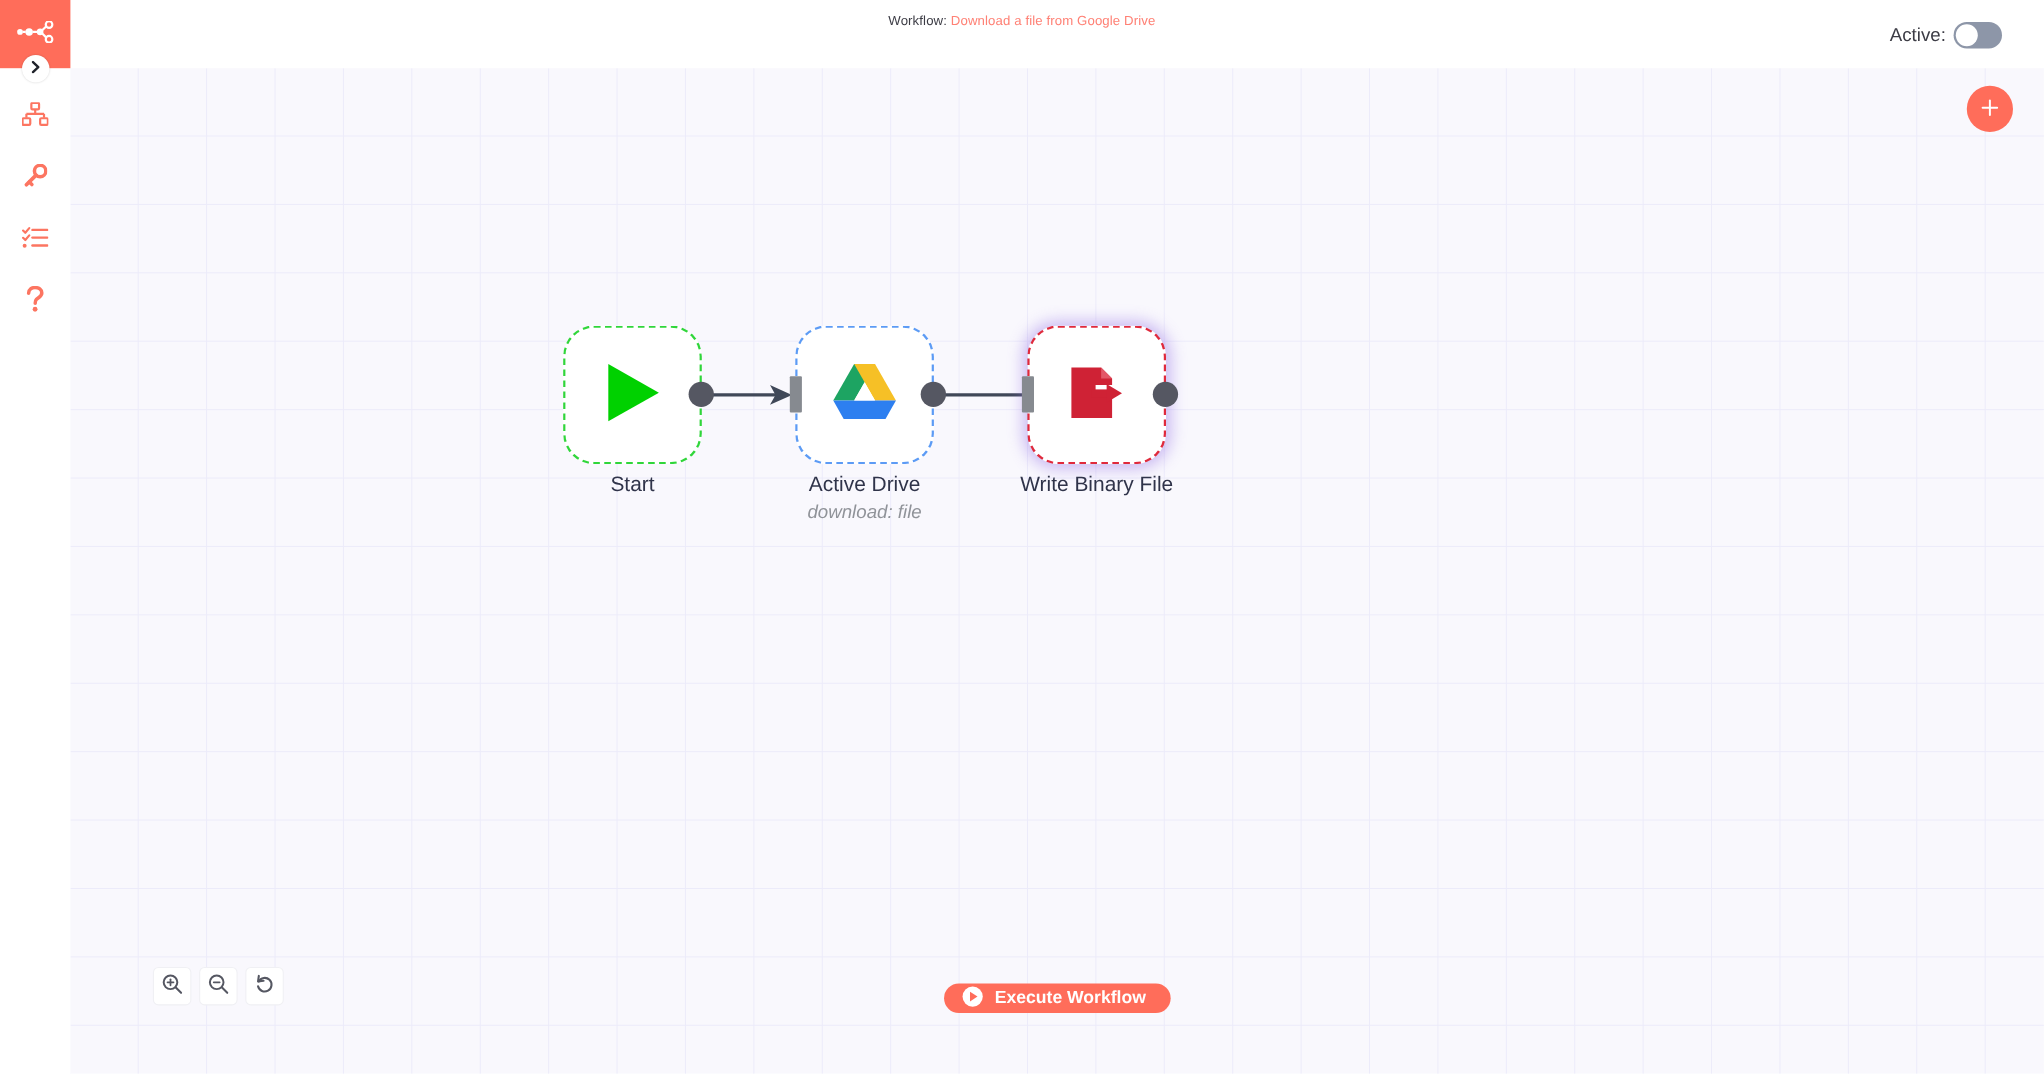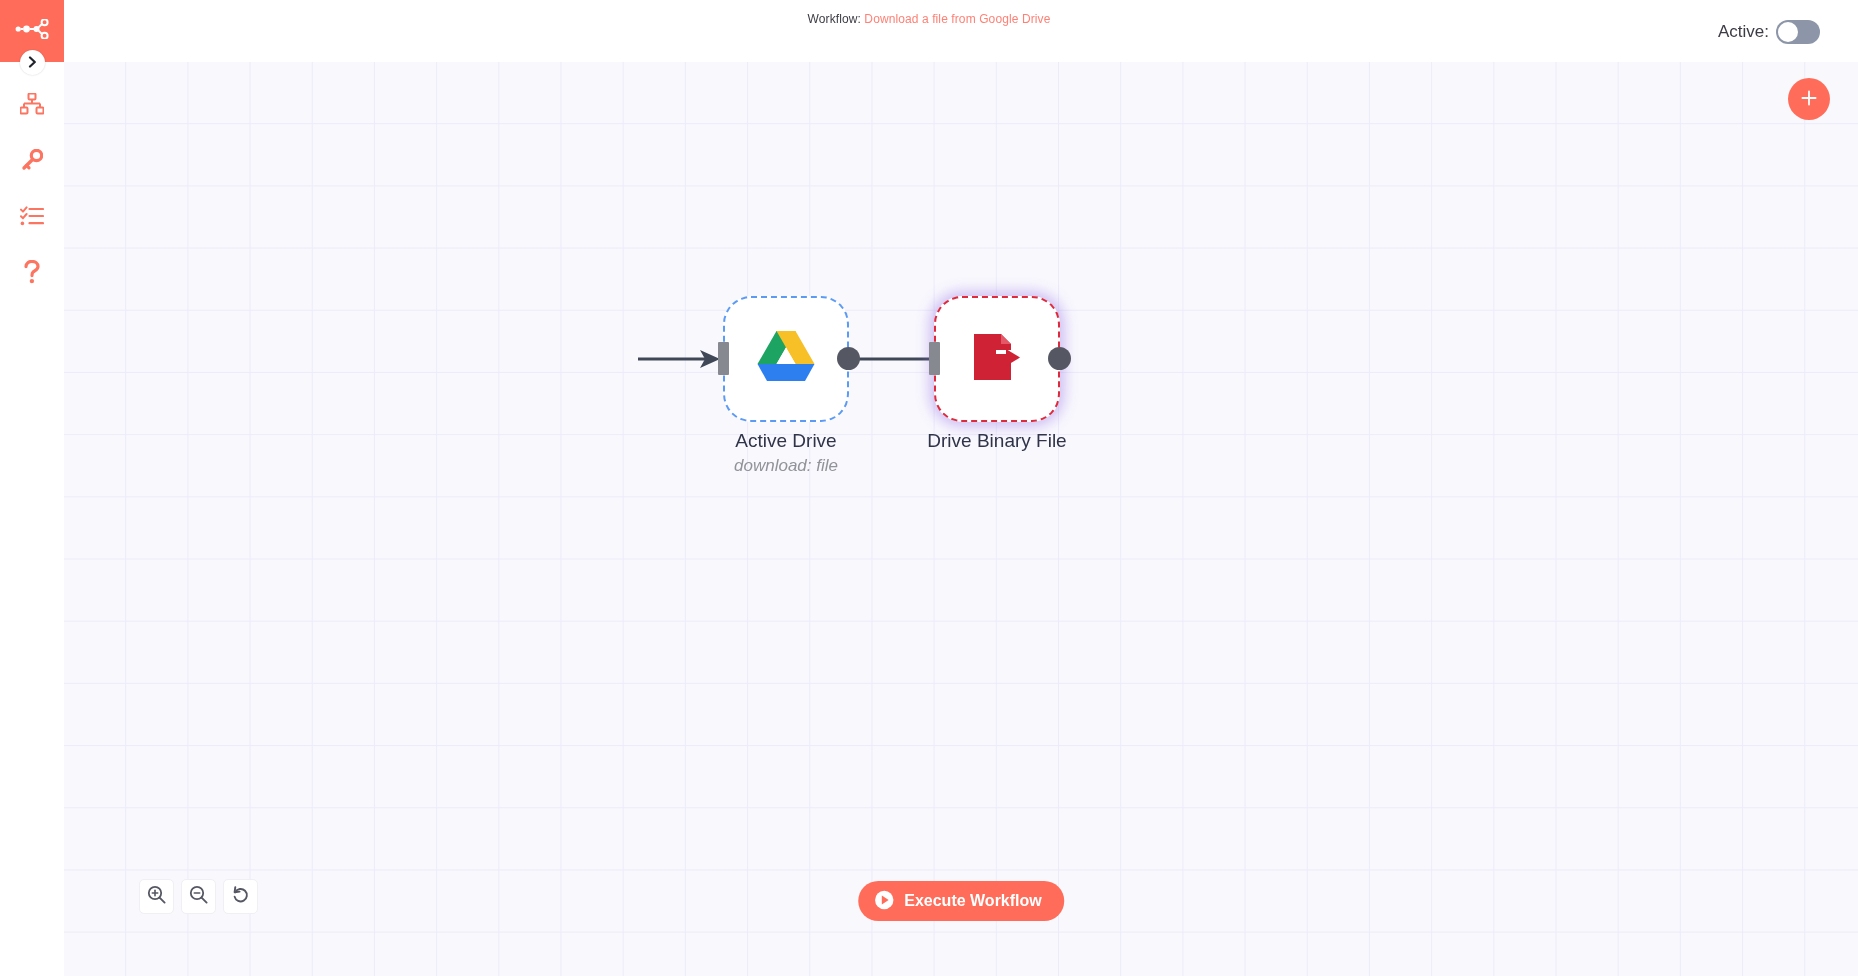--- a/index.html
+++ b/index.html
@@ -214,21 +214,21 @@
     justify-content: center;
     cursor: pointer;
   }
 
   
   .execute-btn {
     position: absolute;
     left: 50%;
     transform: translateX(-50%);
     bottom: 55px;
-    height: 40px;
+    height: 27px;
     padding: 0 22px 0 16px;
     background: #ff6d5a;
     border-radius: 20px;
     display: flex;
     align-items: center;
     gap: 10px;
     cursor: pointer;
     z-index: 30;
     border: none;
   }
@@ -360,20 +360,31 @@
       <path d="M636 288 L656 297 L636 306 L641 297 Z" fill="#404858"></path>
     </g>
 
     <g>
       <line x1="785" y1="297" x2="870" y2="297" stroke="#404858" stroke-width="3"></line>
     </g>
   </svg>
 
   <div class="node-layer">
 
+    <div class="node" style="left:448px; top:234px;">
+      <div class="node-box start">
+        <span>
+          <svg width="56" height="58" viewBox="0 0 56 58">
+            <path d="M6 3 L52 29 L6 55 Z" fill="#00d100"></path>
+          </svg>
+        </span>
+      </div>
+      <div class="port-out"></div>
+      <div class="node-label">Start</div>
+    </div>
 
     <div class="node" style="left:659px; top:234px;">
       <div class="node-box gdrive">
         <span>
           <svg width="62" height="56" viewBox="0 0 62 56">
             <path d="M21.5 2 L40.5 2 L21.5 35 L2.5 35 Z" fill="#1da462"></path>
             <path d="M40.5 2 L59.5 35 L40.5 35 L21.5 2 Z" fill="#f6c026"></path>
             <path d="M2.5 35 L59.5 35 L50 52 L12 52 Z" fill="#2d7ff0"></path>
             <path d="M21.5 35 L31 18.5 L40.5 35 Z" fill="#ffffff"></path>
           </svg>
@@ -391,21 +402,21 @@
           <svg width="58" height="58" viewBox="0 0 58 58">
             <path d="M6 6 L33 6 L43 16 L43 22 L28 22 L28 30 L43 30 L43 52 L6 52 Z" fill="#cf2235"></path>
             <path d="M33 6 L43 16 L33 16 Z" fill="#e35767"></path>
             <rect x="24" y="26" width="18" height="7" fill="#cf2235"></rect>
             <path d="M38 21 L52 29.5 L38 38 Z" fill="#cf2235"></path>
           </svg>
         </span>
       </div>
       <div class="port-in"></div>
       <div class="port-out"></div>
-      <div class="node-label">Drive Binary File</div>
+      <div class="node-label">Write Binary File</div>
     </div>
 
   </div>
 
   <div class="zoom-controls">
 
     <div class="zoom-btn">
       <span>
         <svg width="19" height="19" viewBox="0 0 19 19" fill="none">
           <circle cx="8" cy="8" r="6.2" stroke="#555762" stroke-width="1.8"></circle>

